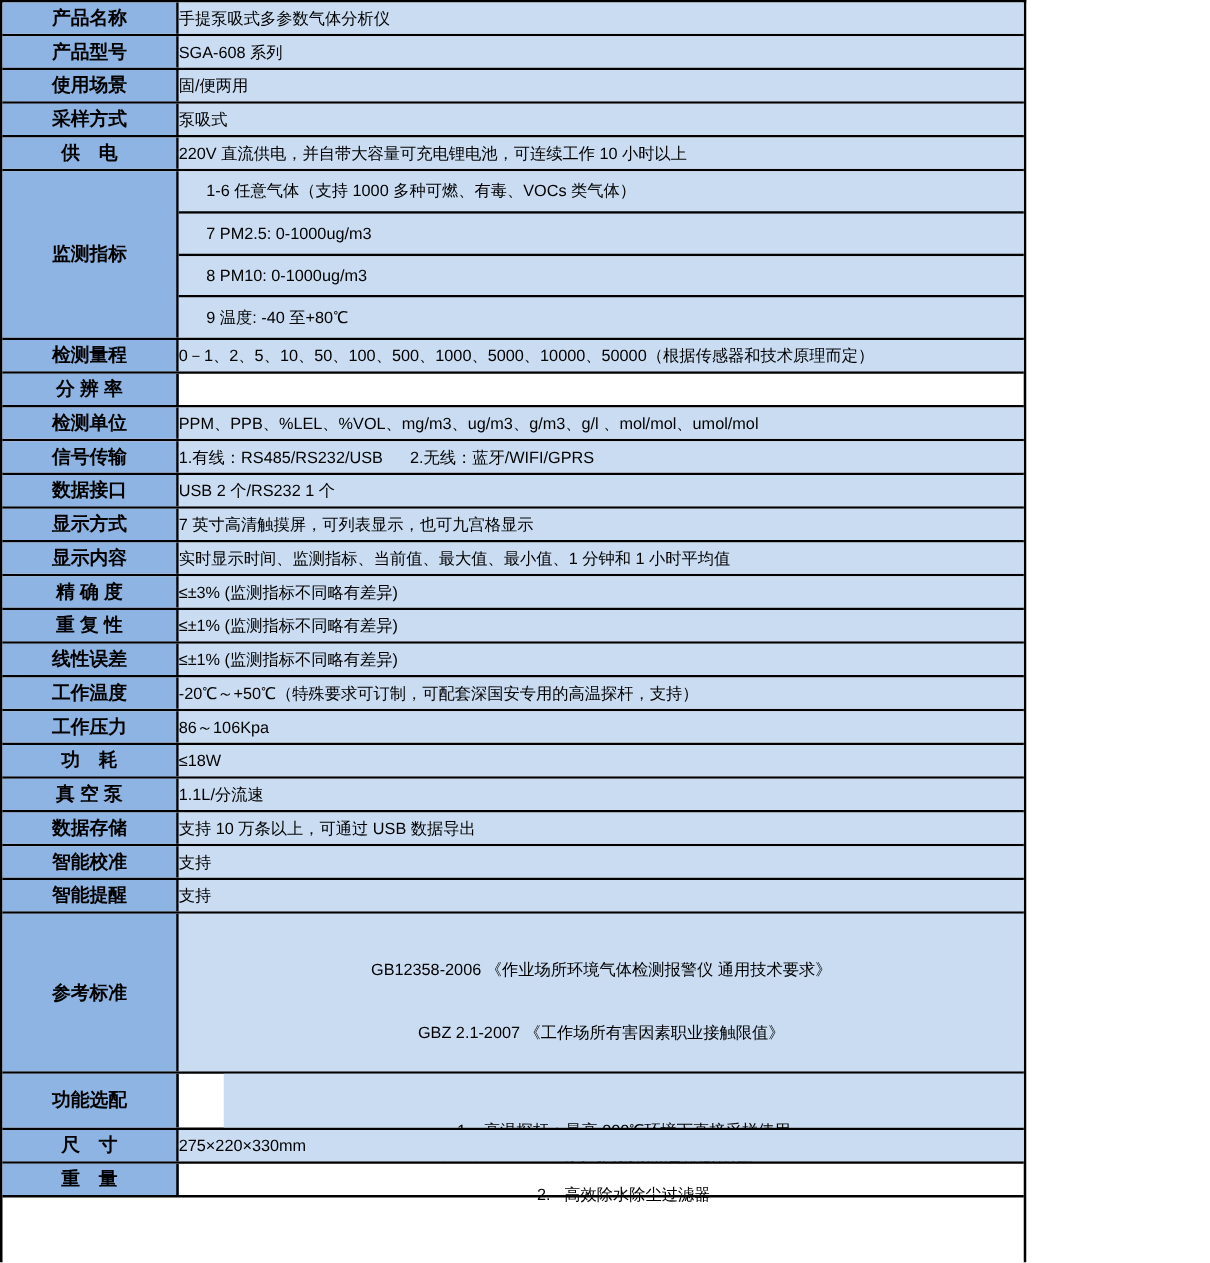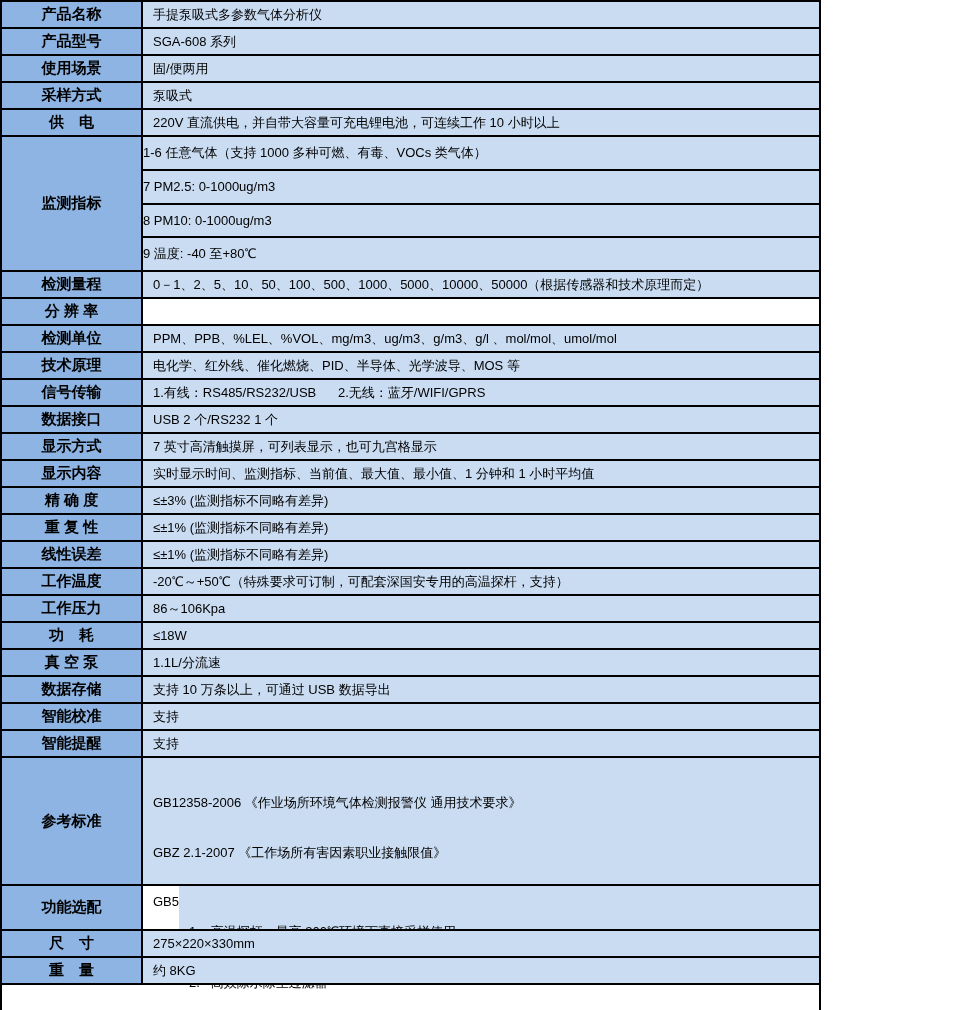--- a/index.html
+++ b/index.html
@@ -43,45 +43,45 @@
     font-weight: bold;
     white-space: pre-wrap;
     text-align: center;
   }
   .value {
     flex: 1;
     box-sizing: border-box;
     background: #cadcf2;
     display: flex;
     align-items: center;
-    padding-left: 10px;
     font-size: 13px;
     white-space: pre-wrap;
   }
   .subcol {
     flex: 1;
     display: flex;
     flex-direction: column;
   }
   .subcell {
     flex: 1;
     box-sizing: border-box;
     background: #cadcf2;
     border-bottom: 2px solid #000;
     display: flex;
     align-items: center;
-    padding-left: 0;
+    padding-left: 22px;
     font-size: 13px;
     white-space: pre-wrap;
   }
   .subcol .subcell:last-child { border-bottom: none; }
 
   .value.multiline {
     display: block;
     padding-top: 5px;
+    text-align: center;
   }
   .value.multiline .line {
     line-height: 19.5px;
     white-space: pre-wrap;
   }
   .value.multiline.opt .line {
     line-height: 21px;
   }
 </style>
 </head>
@@ -131,24 +131,20 @@
 
   <div class="row h-std">
     <div class="label">分 辨 率</div>
   </div>
 
   <div class="row h-std">
     <div class="label">检测单位</div>
     <div class="value">PPM、PPB、%LEL、%VOL、mg/m3、ug/m3、g/m3、g/l 、mol/mol、umol/mol</div>
   </div>
 
-  <div class="row h-std">
-    <div class="label">技术原理</div>
-    <div class="value">电化学、红外线、催化燃烧、PID、半导体、光学波导、MOS 等</div>
-  </div>
 
   <div class="row h-std">
     <div class="label">信号传输</div>
     <div class="value">1.有线：RS485/RS232/USB      2.无线：蓝牙/WIFI/GPRS</div>
   </div>
 
   <div class="row h-std">
     <div class="label">数据接口</div>
     <div class="value">USB 2 个/RS232 1 个</div>
   </div>
@@ -234,16 +230,15 @@
     </div>
   </div>
 
   <div class="row h-std">
     <div class="label">尺　寸</div>
     <div class="value">275×220×330mm</div>
   </div>
 
   <div class="row h-std">
     <div class="label">重　量</div>
-    <div class="value">约 8KG</div>
   </div>
 
 </div>
 
 </body></html>

